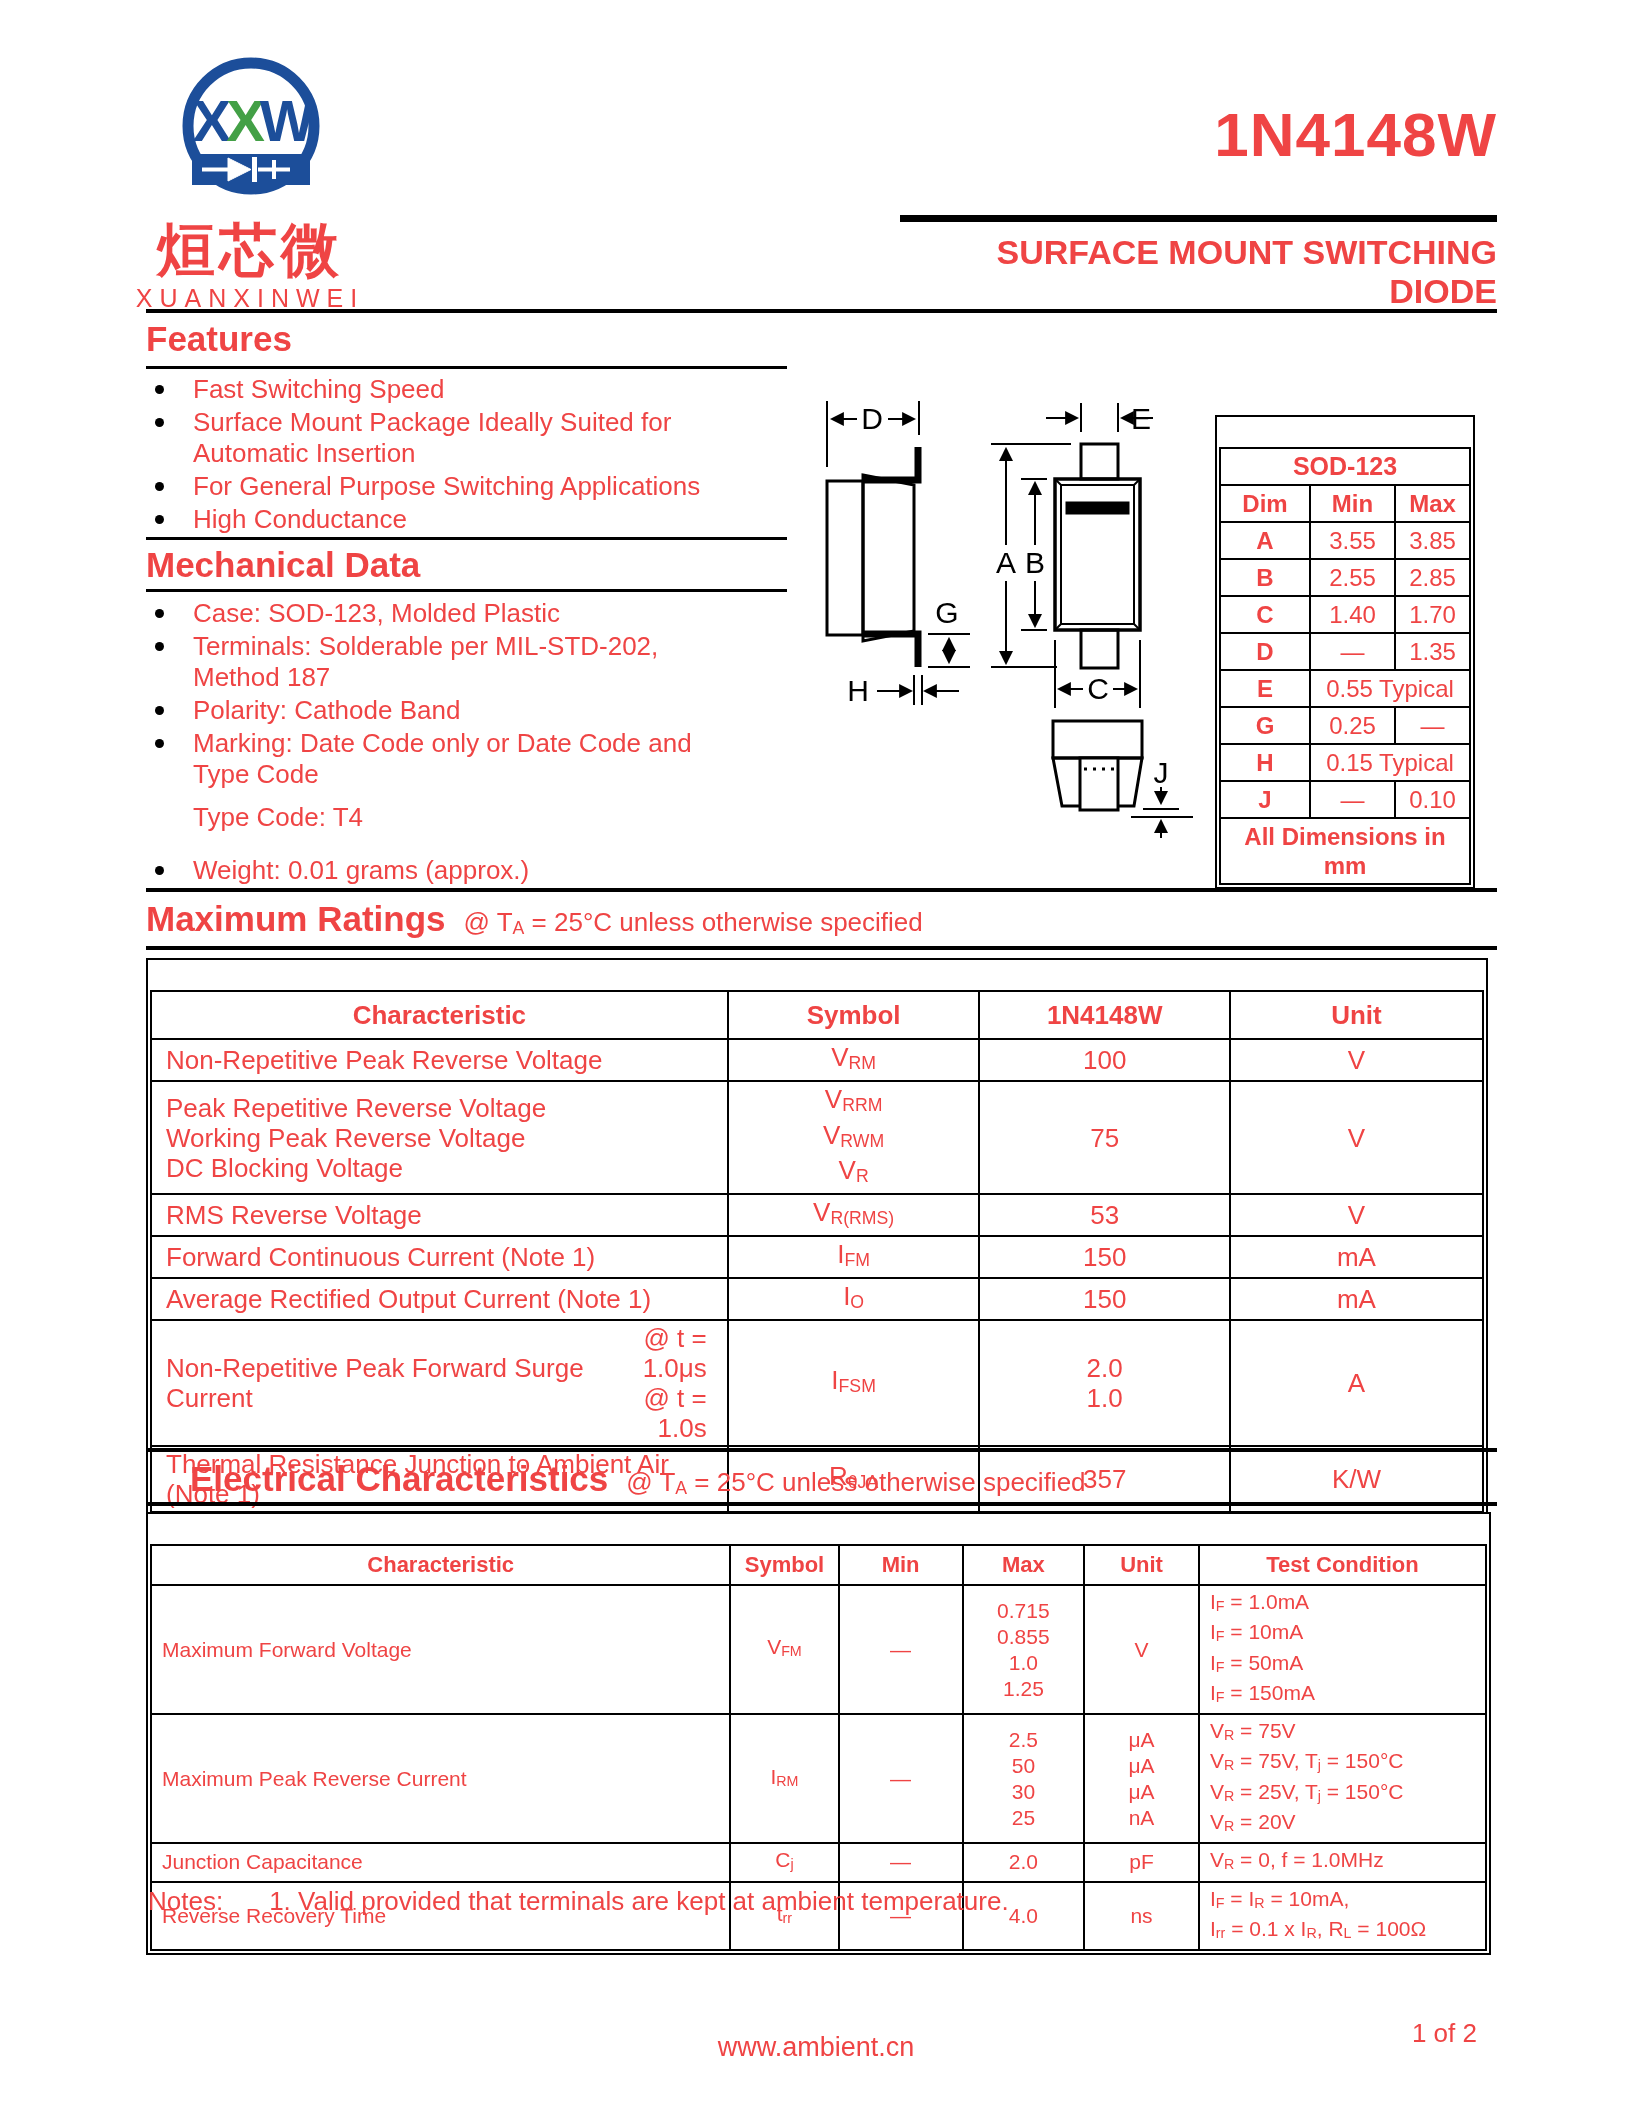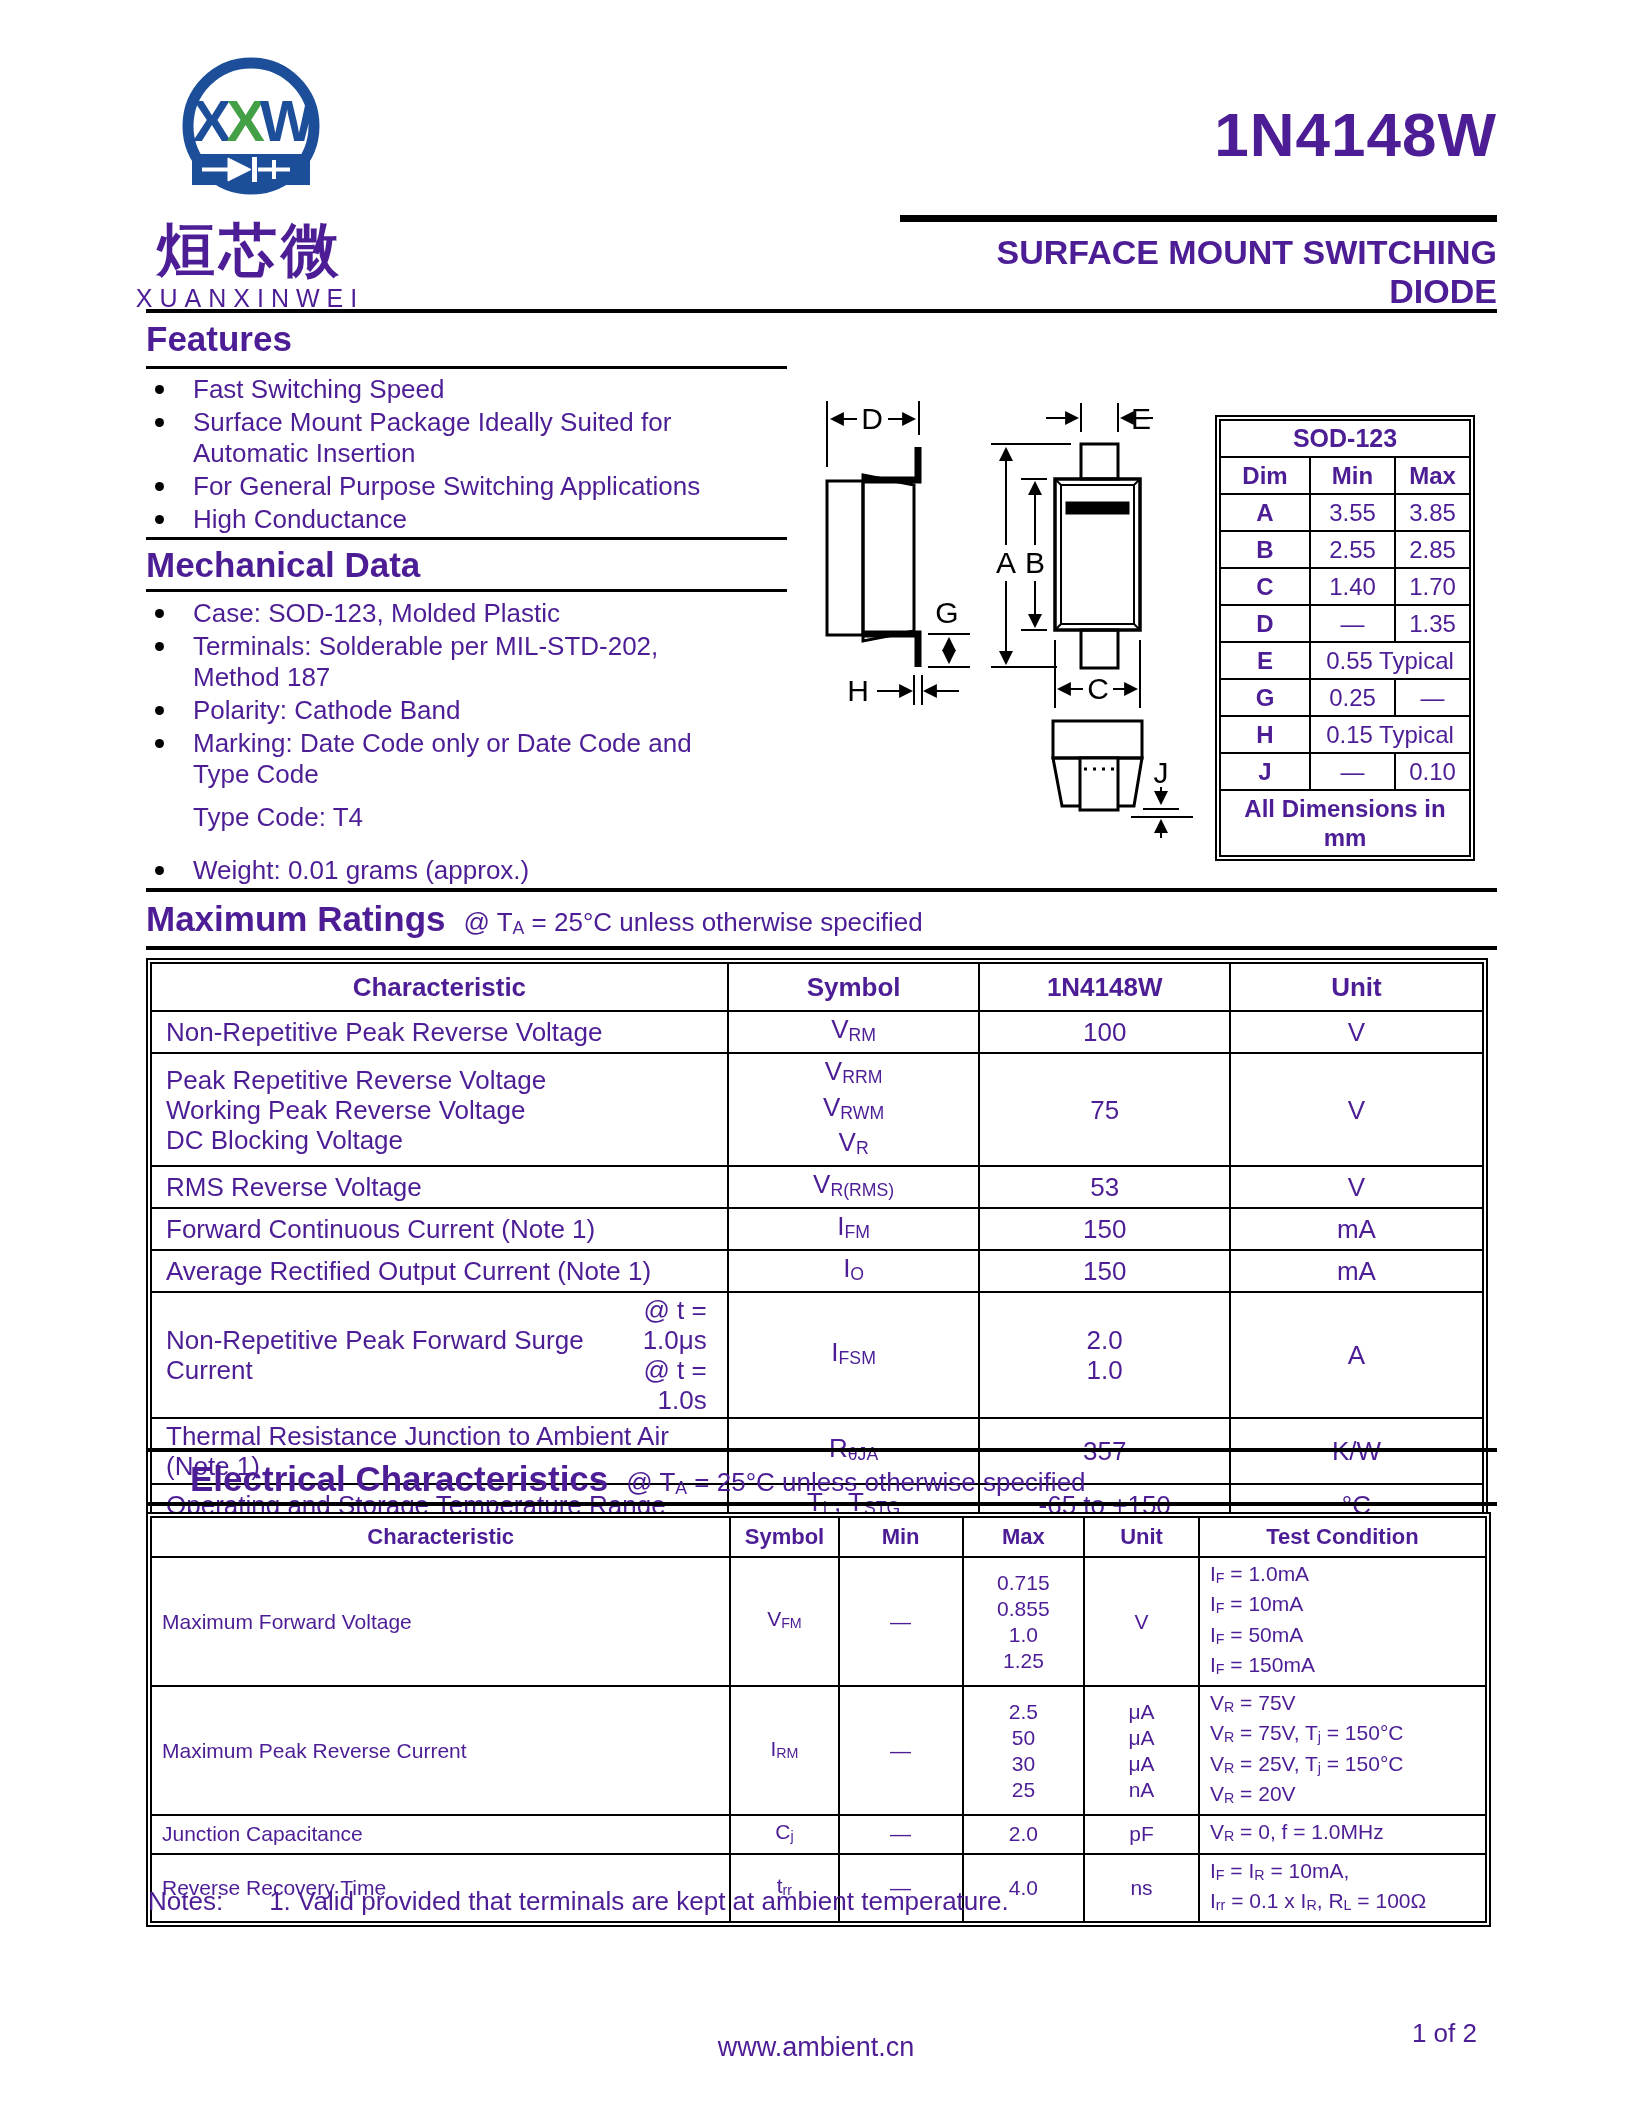--- a/index.html
+++ b/index.html
@@ -1,16 +1,16 @@
 <!DOCTYPE html>
 <html><head>
 <meta charset="utf-8">
 <style>
   html,body{margin:0;padding:0;background:#fff;}
-  .page{position:relative;width:1632px;height:2112px;background:#fff;color:#4c1d95;
+  .page{position:relative;width:1632px;height:2112px;background:#fff;color:#ef4444;
         font-family:"Liberation Sans","DejaVu Sans",sans-serif;overflow:hidden;}
   .abs{position:absolute;}
   .rule{position:absolute;background:#000;}
   
   .logo{position:absolute;left:134px;top:48px;width:232px;text-align:center;}
   .brand-cjk{font-size:58px;font-weight:700;letter-spacing:4px;line-height:1.05;margin-top:0;}
   .brand-latin{font-size:25px;letter-spacing:7px;margin-top:3px;}
   .pn{position:absolute;left:900px;top:104px;width:597px;text-align:right;
       font-size:62px;font-weight:700;letter-spacing:1px;line-height:1;}
   .subtitle{position:absolute;left:900px;top:233px;width:597px;text-align:right;
@@ -22,21 +22,21 @@
   
   .bullets{list-style:none;margin:0;padding:0;font-size:26px;line-height:31px;width:600px;}
   .bullets li{position:relative;padding-left:47px;margin-bottom:2px;}
   .bullets li::before{content:"";position:absolute;left:9px;top:11px;width:9px;height:9px;
       border-radius:50%;background:#000;}
   .mech-block{position:absolute;left:146px;top:598px;width:600px;}
   .plain-line{margin:12px 0 0 47px;font-size:26px;line-height:31px;}
   .weight-list{margin-top:22px;}
   
   .twrap{position:absolute;border:2px solid #000;padding:2px;background:#fff;}
-  table.dt{border-collapse:collapse;width:100%;table-layout:fixed;}
+  table.dt{border-collapse:collapse;width:100%;table-layout:fixed;margin-top:28px;}
   .dt th,.dt td{border:2px solid #000;overflow:hidden;}
   .dt th{font-weight:700;text-align:center;}
   .mr{font-size:26px;line-height:30px;}
   .mr th{padding:8px 6px;}
   .mr td{padding:2px 14px;}
   .ec{font-size:21px;line-height:26px;}
   .ec th{padding:6px 4px;font-size:22px;}
   .ec td{padding:3px 10px;}
   .sod{font-size:24px;line-height:29px;}
   .sod th,.sod td{padding:3px 4px;text-align:center;}

